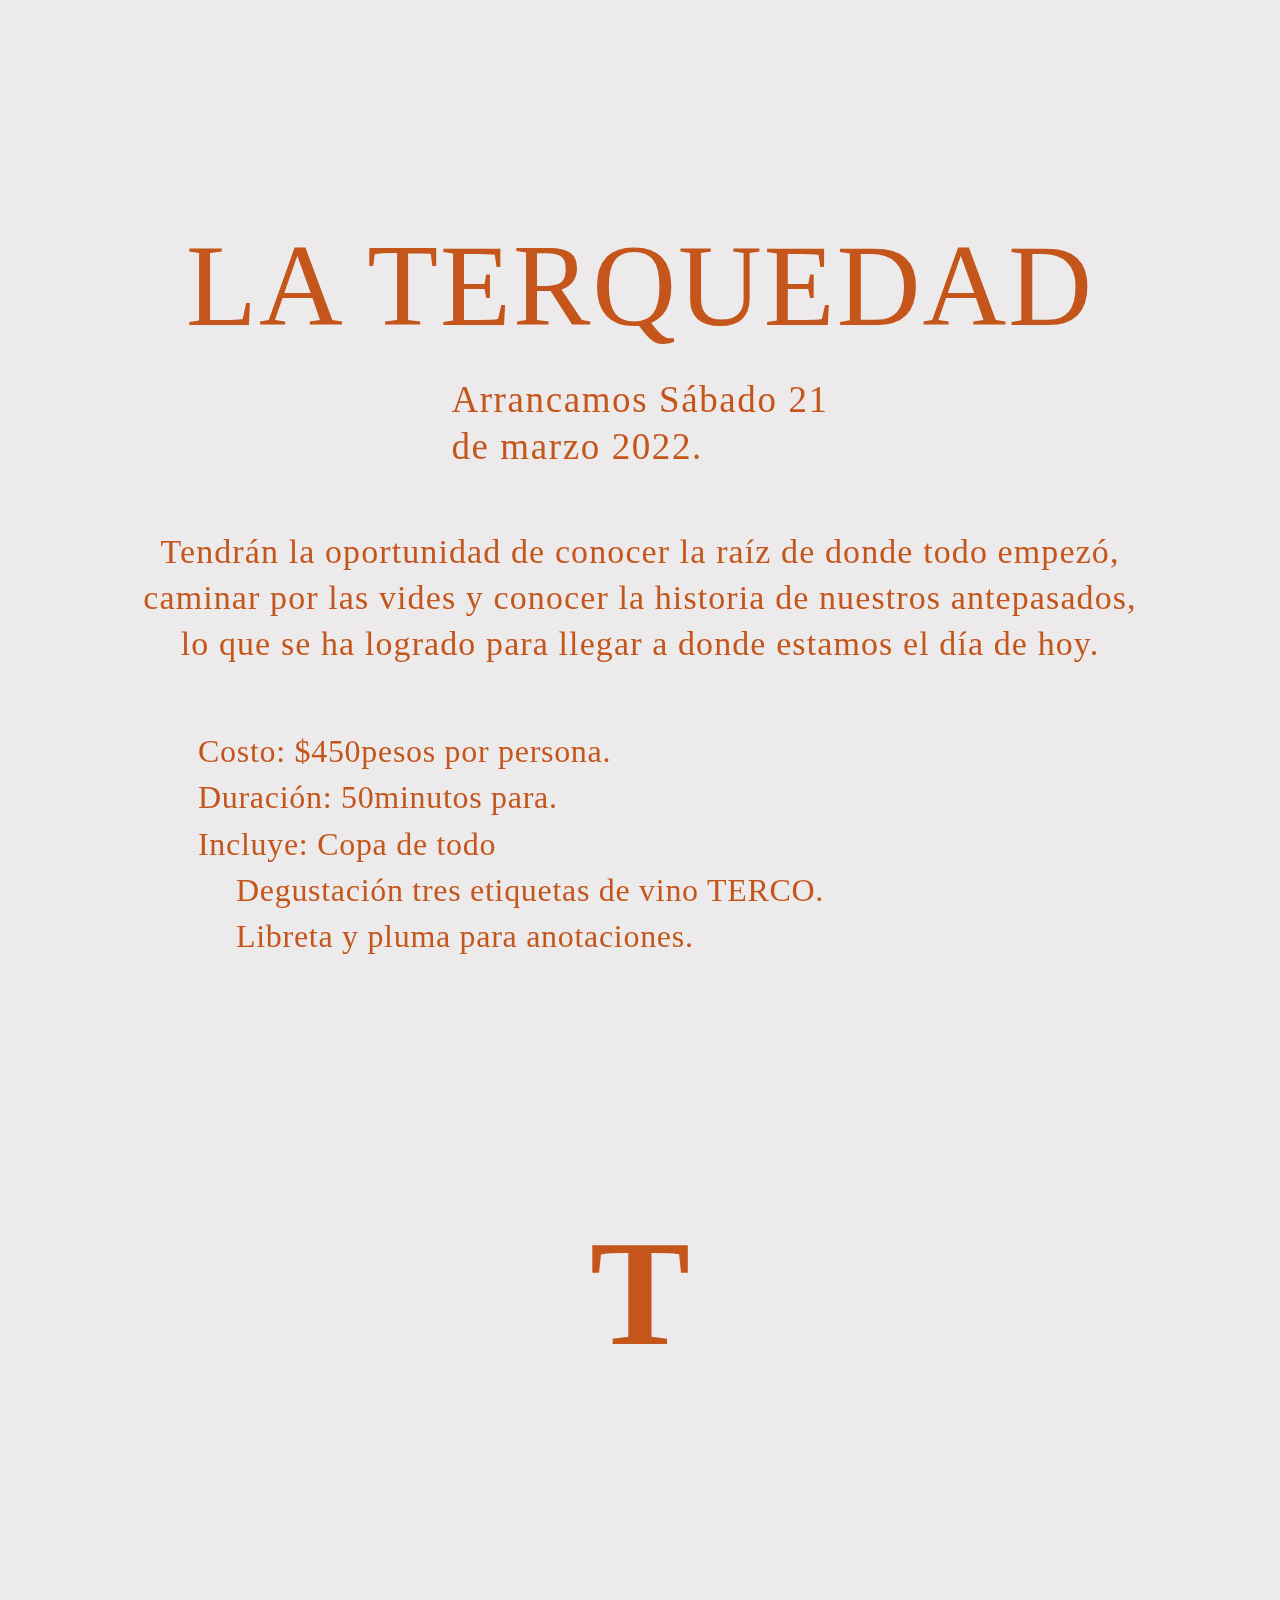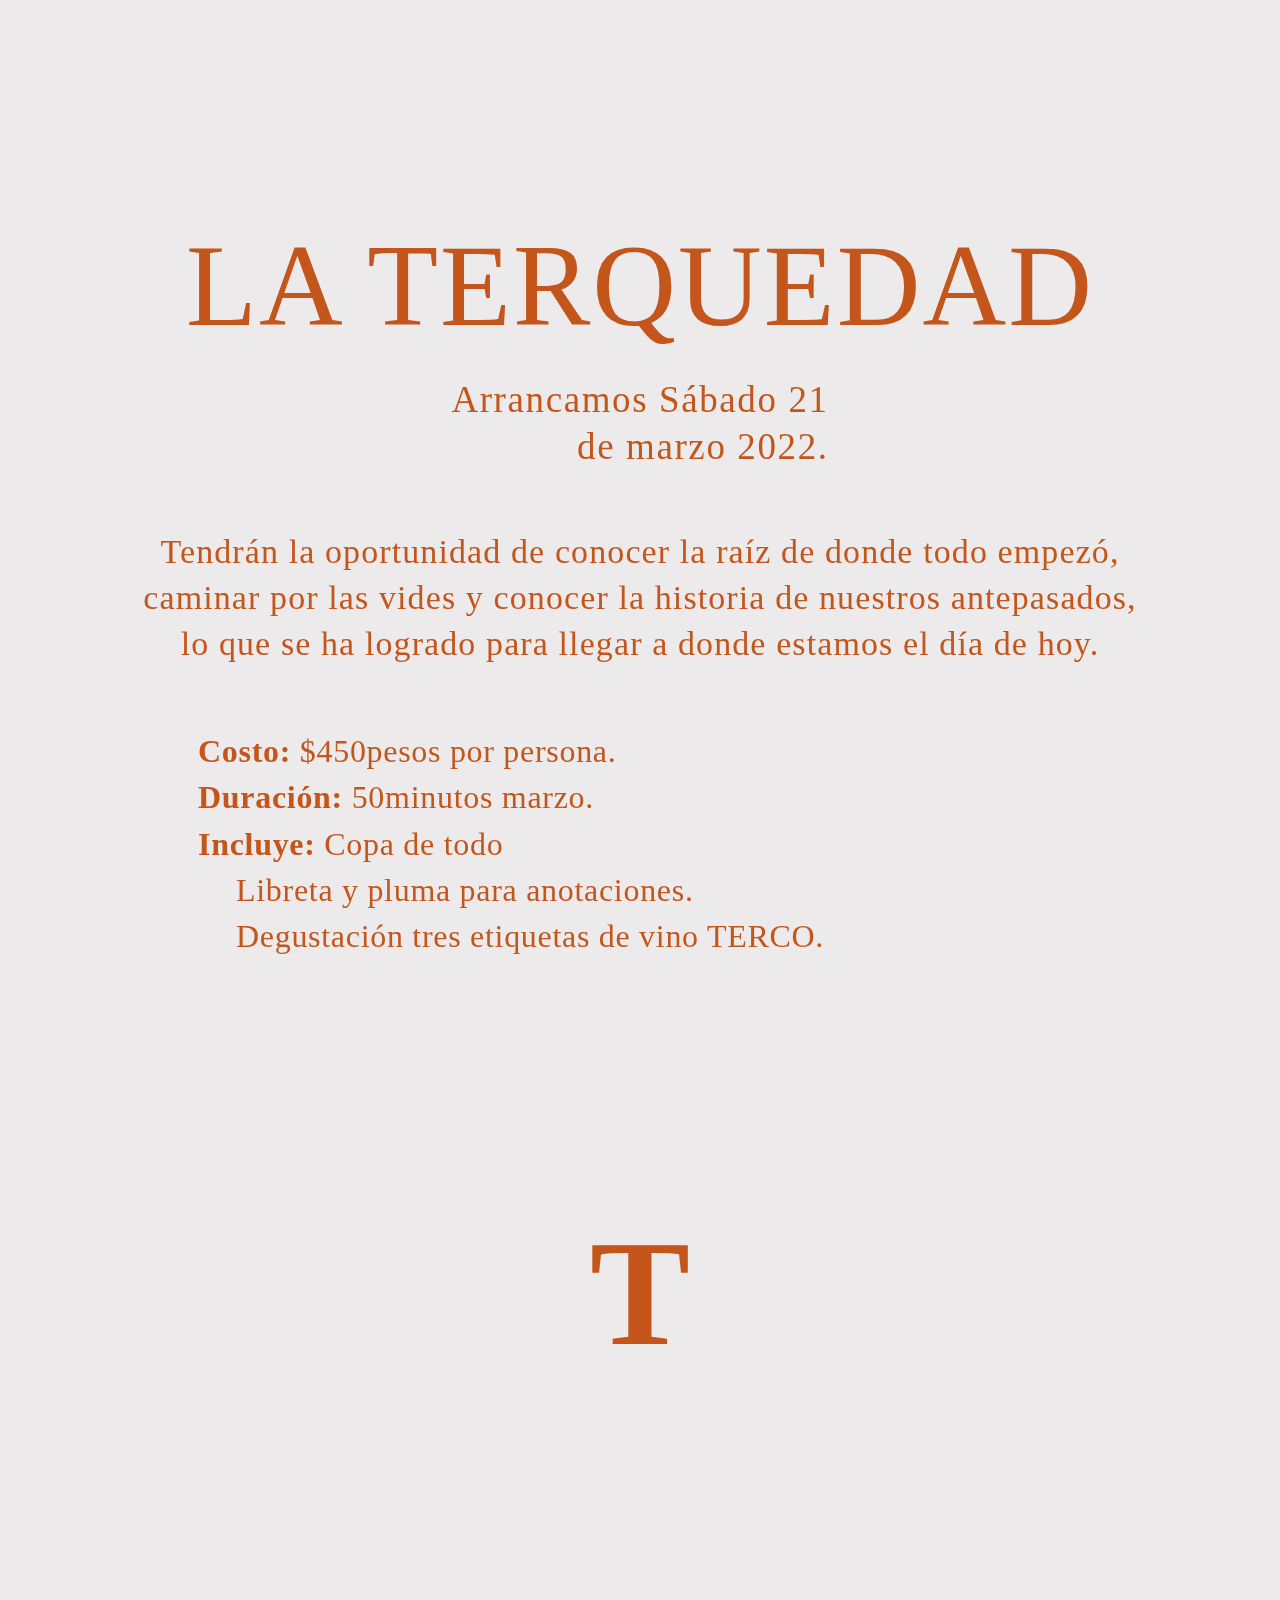--- a/index.html
+++ b/index.html
@@ -37,21 +37,21 @@
     font-weight: 400;
     text-align: center;
     white-space: nowrap;
   }
 
   .subtitle {
     margin-top: 32px;
     font-size: 37px;
     line-height: 1.28;
     letter-spacing: 1.6px;
-    text-align: right;
+    text-align: left;
     color: #c4561c;
     font-weight: 400;
   }
 
   .intro {
     margin-top: 58px;
     width: 1030px;
     font-size: 34px;
     line-height: 1.35;
     letter-spacing: 1.1px;
@@ -69,21 +69,21 @@
 
   .detail-line {
     font-size: 32px;
     line-height: 1.44;
     letter-spacing: 0.7px;
     color: #c4561c;
     white-space: nowrap;
   }
 
   .detail-line .lbl {
-    font-weight: bold;
+    font-weight: normal;
     text-align: center;
   }
 
   .detail-line.indent {
     padding-left: 38px;
   }
 
   .logo {
     position: absolute;
     left: 0;
@@ -114,29 +114,29 @@
 
   <div class="details">
 
     <div class="detail-line">
       <span class="lbl">Costo:</span>
       <span>$450pesos por persona.</span>
     </div>
 
     <div class="detail-line">
       <span class="lbl">Duración:</span>
-      <span>50minutos marzo.</span>
+      <span>50minutos para.</span>
     </div>
 
 
     <div class="detail-line">
       <span class="lbl">Incluye:</span>
       <span>Copa de todo</span>
     </div>
 
+    <div class="detail-line indent">Degustación tres etiquetas de vino TERCO.</div>
     <div class="detail-line indent">Libreta y pluma para anotaciones.</div>
-    <div class="detail-line indent">Degustación tres etiquetas de vino TERCO.</div>
 
   </div>
 
   <div class="logo">T</div>
 
 </div>
 
 </body></html>

